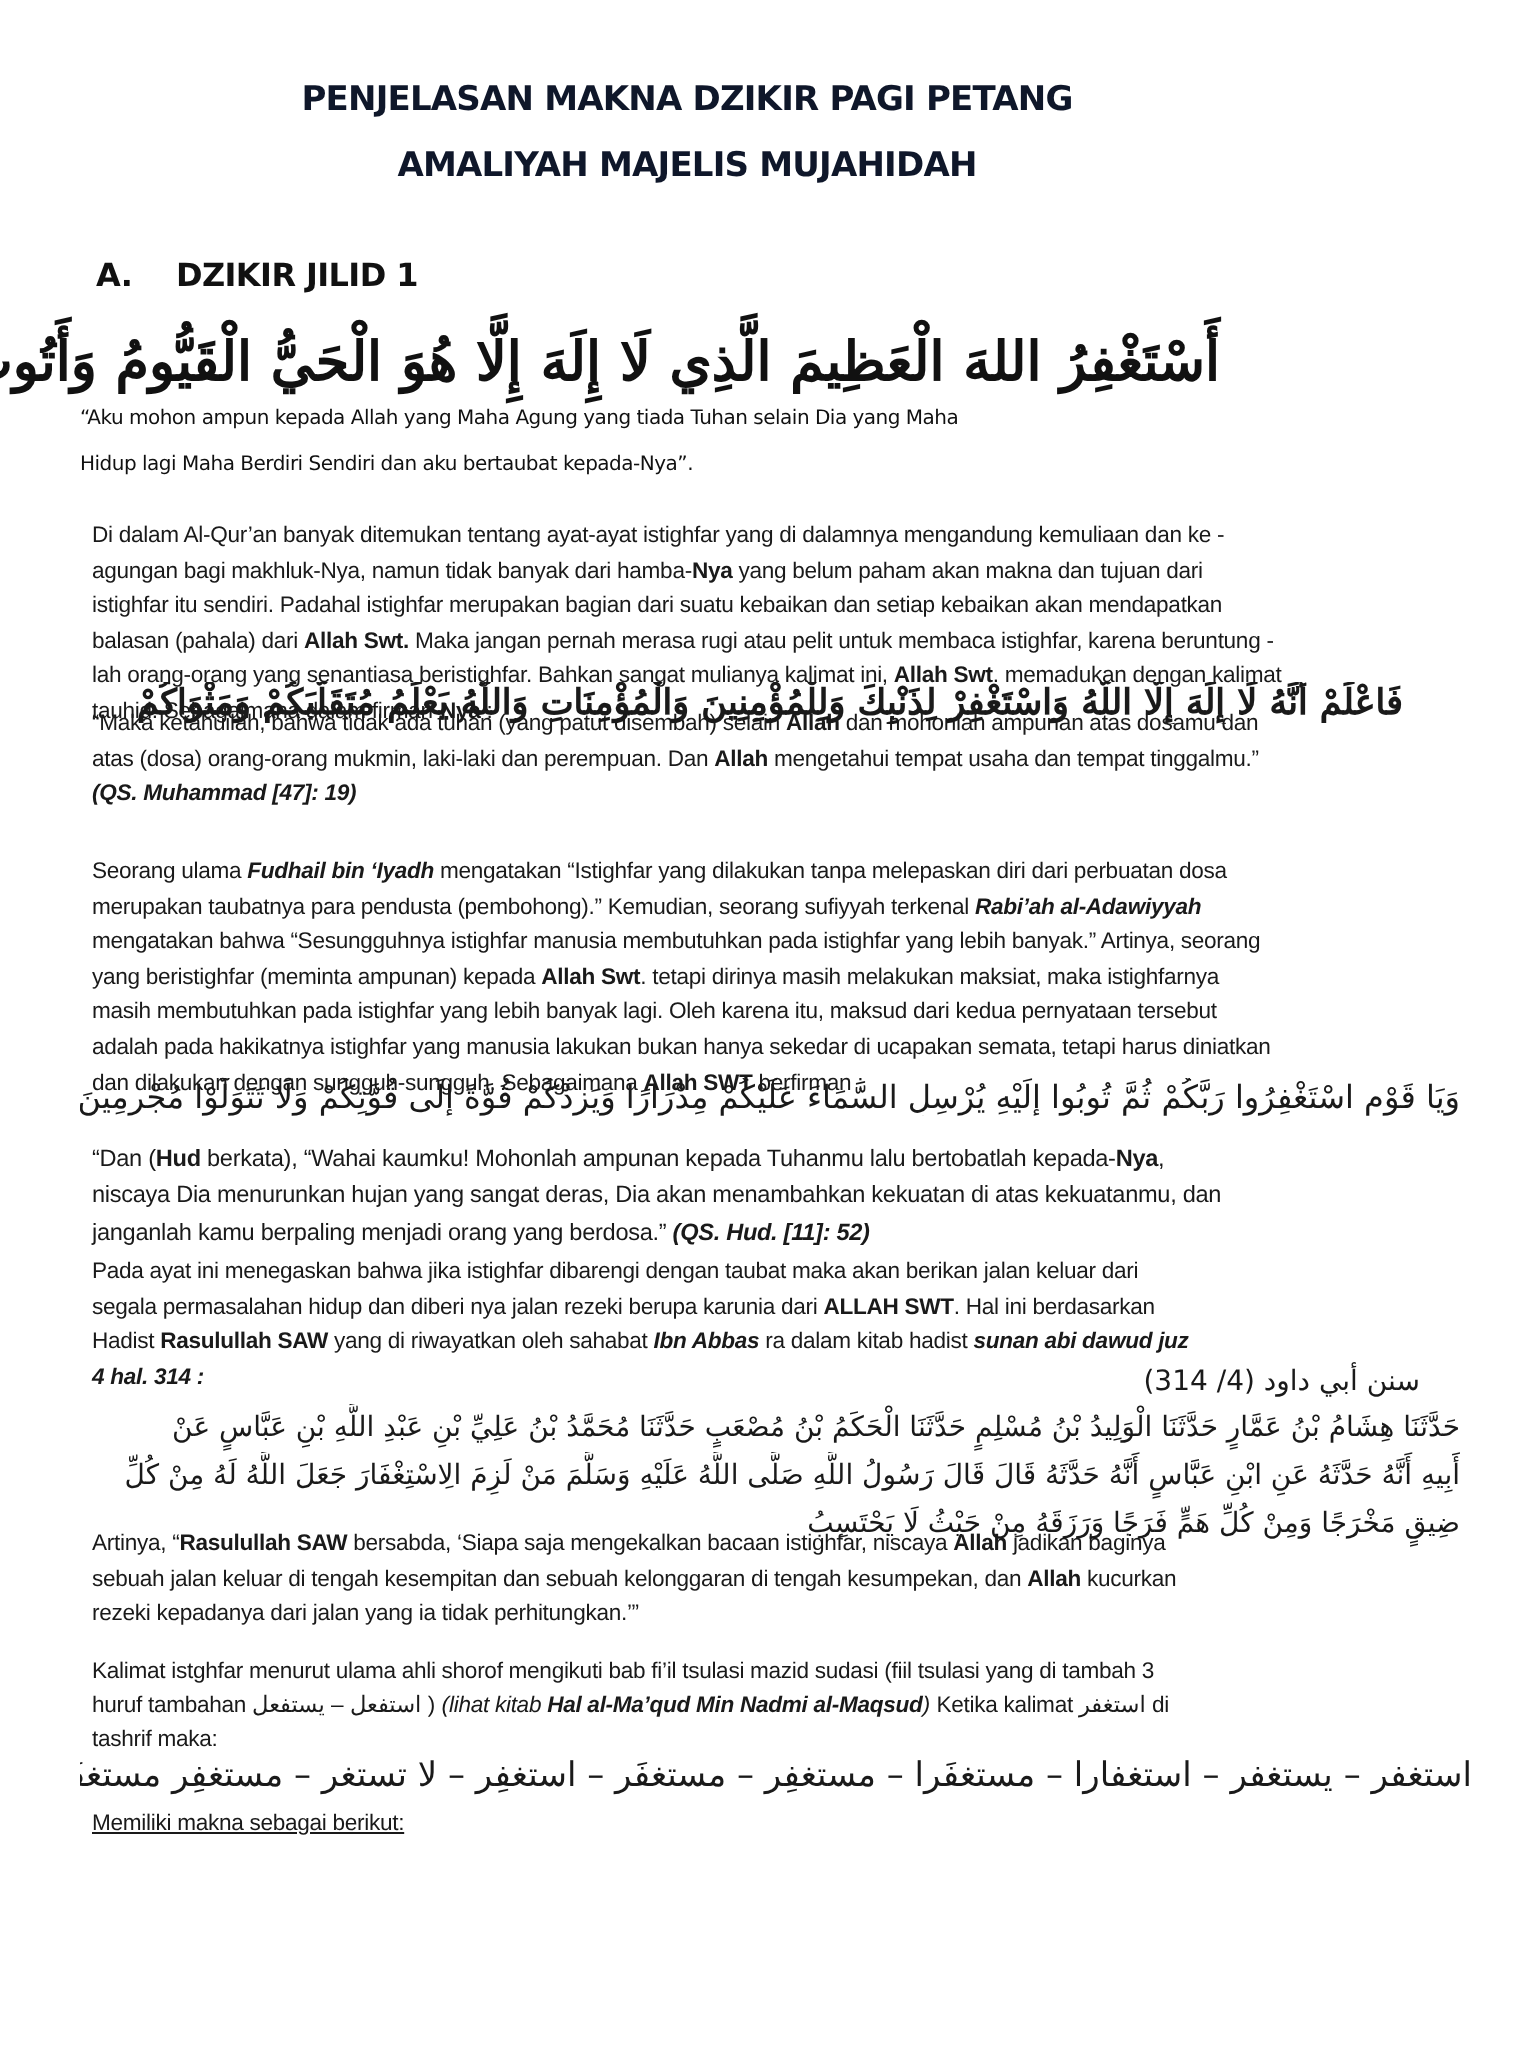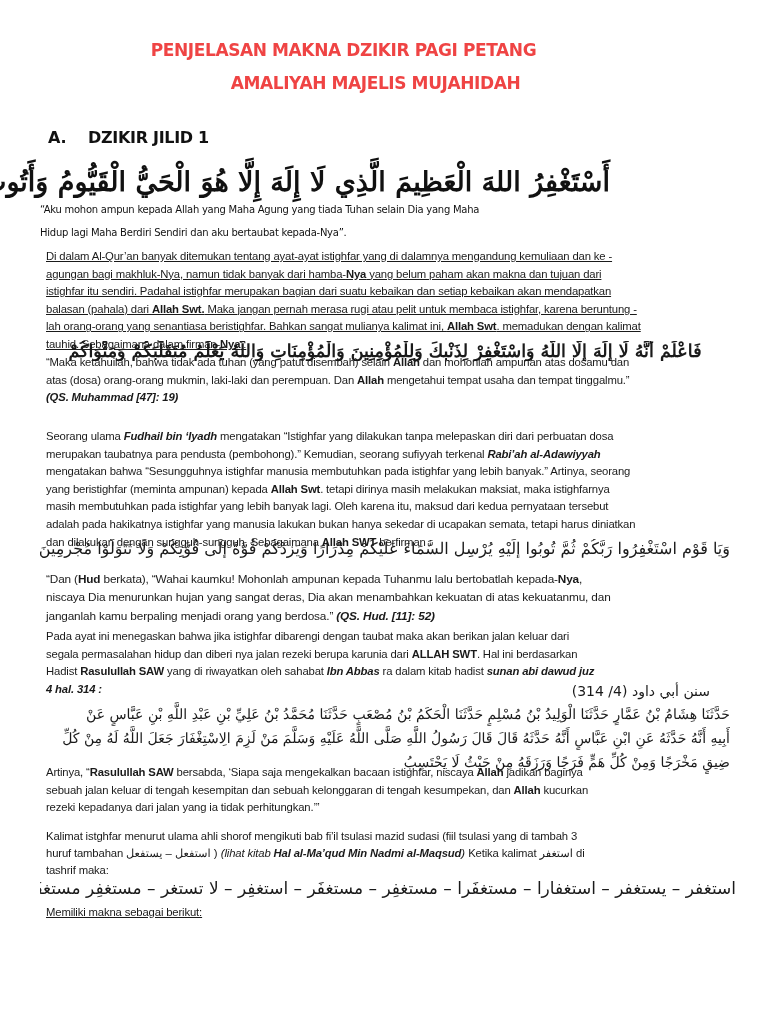--- a/index.html
+++ b/index.html
@@ -1,20 +1,20 @@
 <!DOCTYPE html>
 <html><head>
 <meta charset="utf-8">
 <style>
   html, body { margin: 0; padding: 0; background: #ffffff; }
   body { width: 768px; height: 1024px; overflow: hidden; position: relative; color: #1a1a1a; font-family: "Liberation Sans", "DejaVu Sans", sans-serif; }
   .page { position: absolute; left: 0; top: 0; width: 768px; height: 1024px; }
-  .title { position: absolute; left: 0; width: 687px; text-align: center; font-family: "DejaVu Sans", sans-serif; font-weight: bold; font-size: 17px; letter-spacing: -0.4px; color: #ef4444; }
+  .title { position: absolute; left: 0; width: 687px; text-align: center; font-family: "DejaVu Sans", sans-serif; font-weight: bold; font-size: 17px; letter-spacing: -0.4px; color: #0f172a; }
   .t1 { top: 40px; }
-  .t2 { top: 73px; padding-left: 32px; }
+  .t2 { top: 73px; }
   .section { position: absolute; left: 48px; top: 128px; font-family: "DejaVu Sans", sans-serif; font-weight: bold; font-size: 16px; letter-spacing: -0.3px; color: #111; }
   .section .num { display: inline-block; width: 40px; }
   .arabic-main { position: absolute; left: 160px; top: 156px; width: 450px; text-align: center; direction: rtl; font-family: "DejaVu Serif", serif; font-size: 27px; font-weight: bold; color: #111; line-height: 52px; white-space: nowrap; }
   .quote-main { position: absolute; left: 40px; width: 688px; text-align: left; font-family: "DejaVu Sans", sans-serif; font-weight: normal; font-size: 10px; letter-spacing: -0.25px; color: #111; }
   .q1 { top: 204px; }
   .q2 { top: 227px; }
   .para { position: absolute; left: 46px; width: 680px; font-family: "Liberation Sans", sans-serif; font-size: 11.3px; line-height: 17.6px; color: #1a1a1a; letter-spacing: -0.15px; }
   .para b { font-weight: bold; margin-top: 13px; }
   .para i { font-style: italic; text-align: right; }
   .line { white-space: nowrap; display: block; }
@@ -35,21 +35,21 @@
 
   <div class="section">
     <span class="num">A.</span><span>DZIKIR JILID 1</span>
   </div>
 
   <div class="arabic-main">أَسْتَغْفِرُ اللهَ الْعَظِيمَ الَّذِي لَا إِلَهَ إِلَّا هُوَ الْحَيُّ الْقَيُّومُ وَأَتُوبُ إِلَيْهِ</div>
 
   <div class="quote-main q1">“Aku mohon ampun kepada Allah yang Maha Agung yang tiada Tuhan selain Dia yang Maha</div>
   <div class="quote-main q2">Hidup lagi Maha Berdiri Sendiri dan aku bertaubat kepada-Nya”.</div>
 
-  <div class="para" style="top:248px;text-decoration:underline;">
+  <div class="para" style="top:260px;">
     <span class="line">Di dalam Al-Qur’an banyak ditemukan tentang ayat-ayat istighfar yang di dalamnya mengandung kemuliaan dan ke -</span>
     <span class="line"><span>agungan bagi makhluk-Nya, namun tidak banyak dari hamba-</span><b>Nya</b><span> yang belum paham akan makna dan tujuan dari</span></span>
     <span class="line">istighfar itu sendiri. Padahal istighfar merupakan bagian dari suatu kebaikan dan setiap kebaikan akan mendapatkan</span>
     <span class="line"><span>balasan (pahala) dari </span><b>Allah Swt.</b><span> Maka jangan pernah merasa rugi atau pelit untuk membaca istighfar, karena beruntung -</span></span>
     <span class="line"><span>lah orang-orang yang senantiasa beristighfar. Bahkan sangat mulianya kalimat ini, </span><b>Allah Swt</b><span>. memadukan dengan kalimat</span></span>
     <span class="line"><span>tauhid. Sebagaimana dalam firman-</span><b>Nya</b><span> :</span></span>
   </div>
 
   <div class="arabic-line" style="top:341px; font-size:17.5px;font-weight:bold;">فَاعْلَمْ أَنَّهُ لَا إِلَهَ إِلَّا اللَّهُ وَاسْتَغْفِرْ لِذَنْبِكَ وَلِلْمُؤْمِنِينَ وَالْمُؤْمِنَاتِ وَاللَّهُ يَعْلَمُ مُتَقَلَّبَكُمْ وَمَثْوَاكُمْ</div>
 

